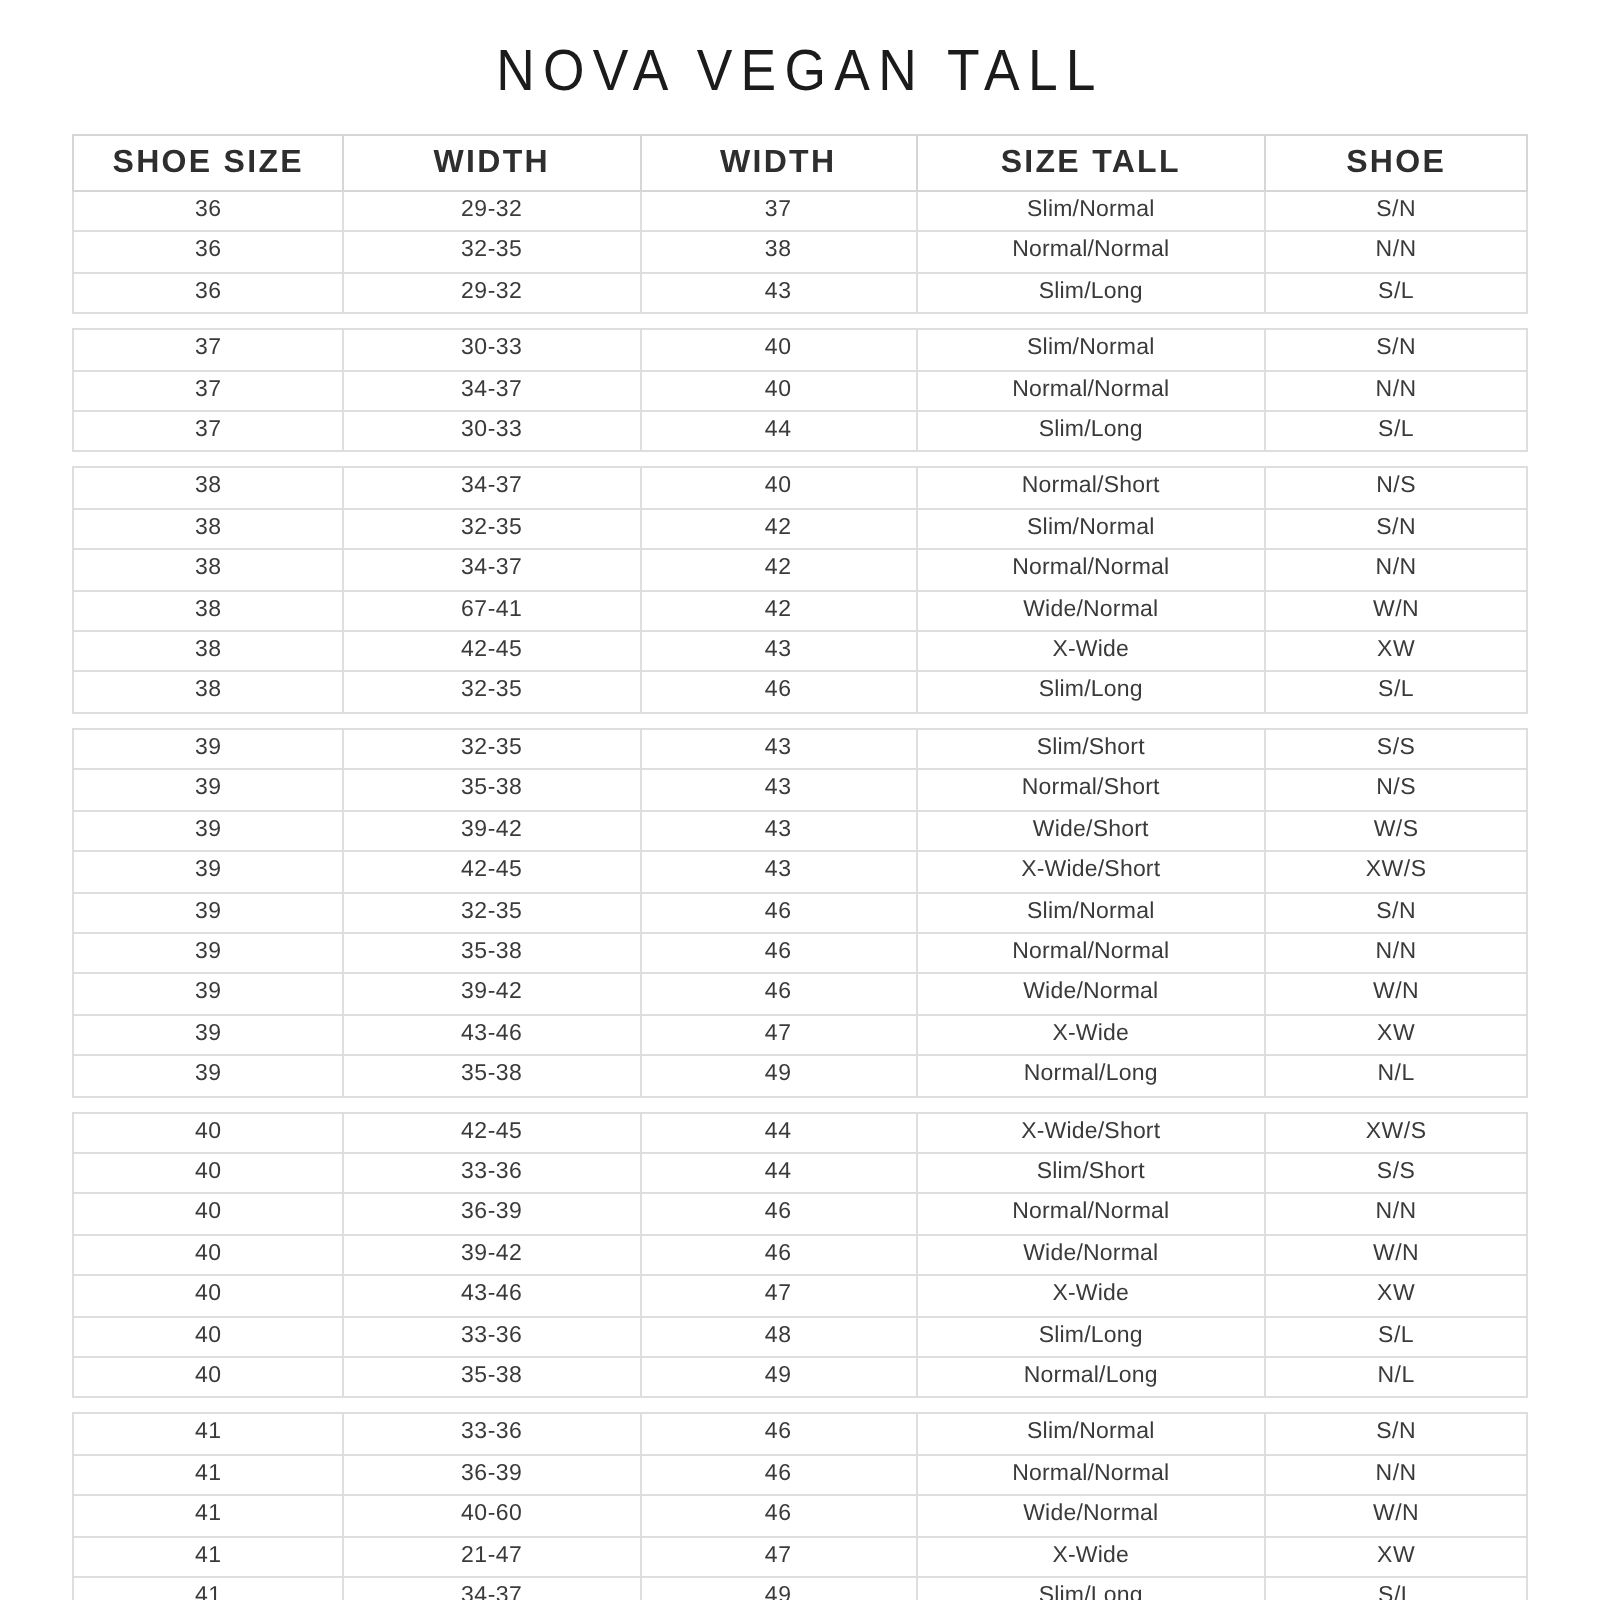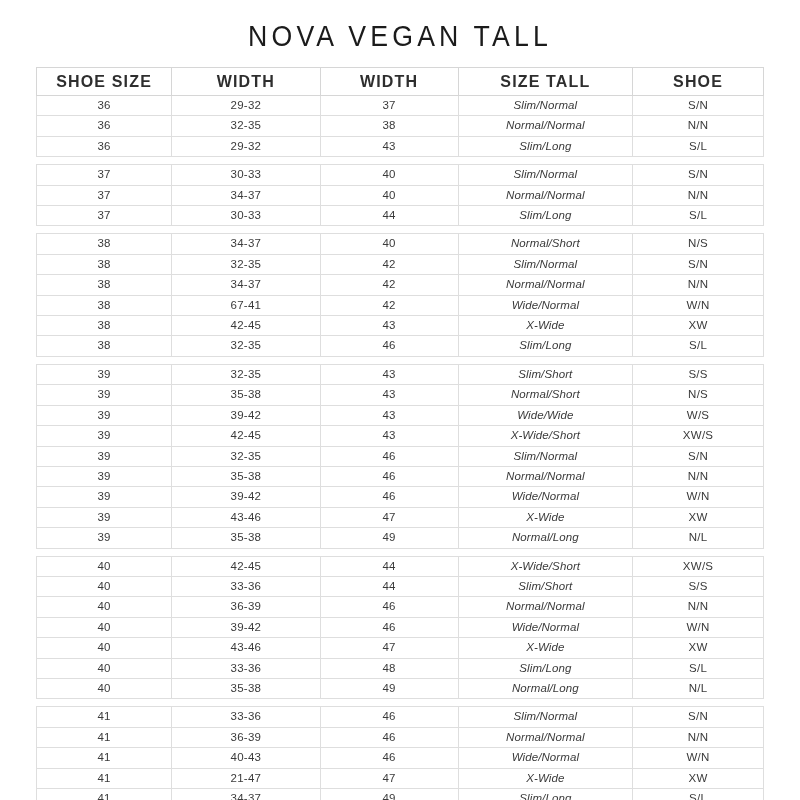--- a/index.html
+++ b/index.html
@@ -71,21 +71,20 @@
     border-color: #d6d6d6;
   }
 
   .size-table tbody td {
     font-size: 11.5px;
     letter-spacing: 0.25px;
   }
 
   .size-table td.col-name {
     letter-spacing: 0.1px;
-    font-style: italic;
   }
 
   
   tr.group-gap td {
     border: none;
     height: 7px;
     line-height: 7px;
     padding: 0;
   }
 </style>
@@ -218,21 +217,21 @@
           <td class="col-shoe-size">39</td>
           <td class="col-width">35-38</td>
           <td class="col-height">43</td>
           <td class="col-name">Normal/Short</td>
           <td class="col-size">N/S</td>
         </tr>
         <tr>
           <td class="col-shoe-size">39</td>
           <td class="col-width">39-42</td>
           <td class="col-height">43</td>
-          <td class="col-name">Wide/Wide</td>
+          <td class="col-name">Wide/Short</td>
           <td class="col-size">W/S</td>
         </tr>
         <tr>
           <td class="col-shoe-size">39</td>
           <td class="col-width">42-45</td>
           <td class="col-height">43</td>
           <td class="col-name">X-Wide/Short</td>
           <td class="col-size">XW/S</td>
         </tr>
         <tr>
@@ -334,21 +333,21 @@
         </tr>
         <tr>
           <td class="col-shoe-size">41</td>
           <td class="col-width">36-39</td>
           <td class="col-height">46</td>
           <td class="col-name">Normal/Normal</td>
           <td class="col-size">N/N</td>
         </tr>
         <tr>
           <td class="col-shoe-size">41</td>
-          <td class="col-width">40-43</td>
+          <td class="col-width">40-60</td>
           <td class="col-height">46</td>
           <td class="col-name">Wide/Normal</td>
           <td class="col-size">W/N</td>
         </tr>
         <tr>
           <td class="col-shoe-size">41</td>
           <td class="col-width">21-47</td>
           <td class="col-height">47</td>
           <td class="col-name">X-Wide</td>
           <td class="col-size">XW</td>

